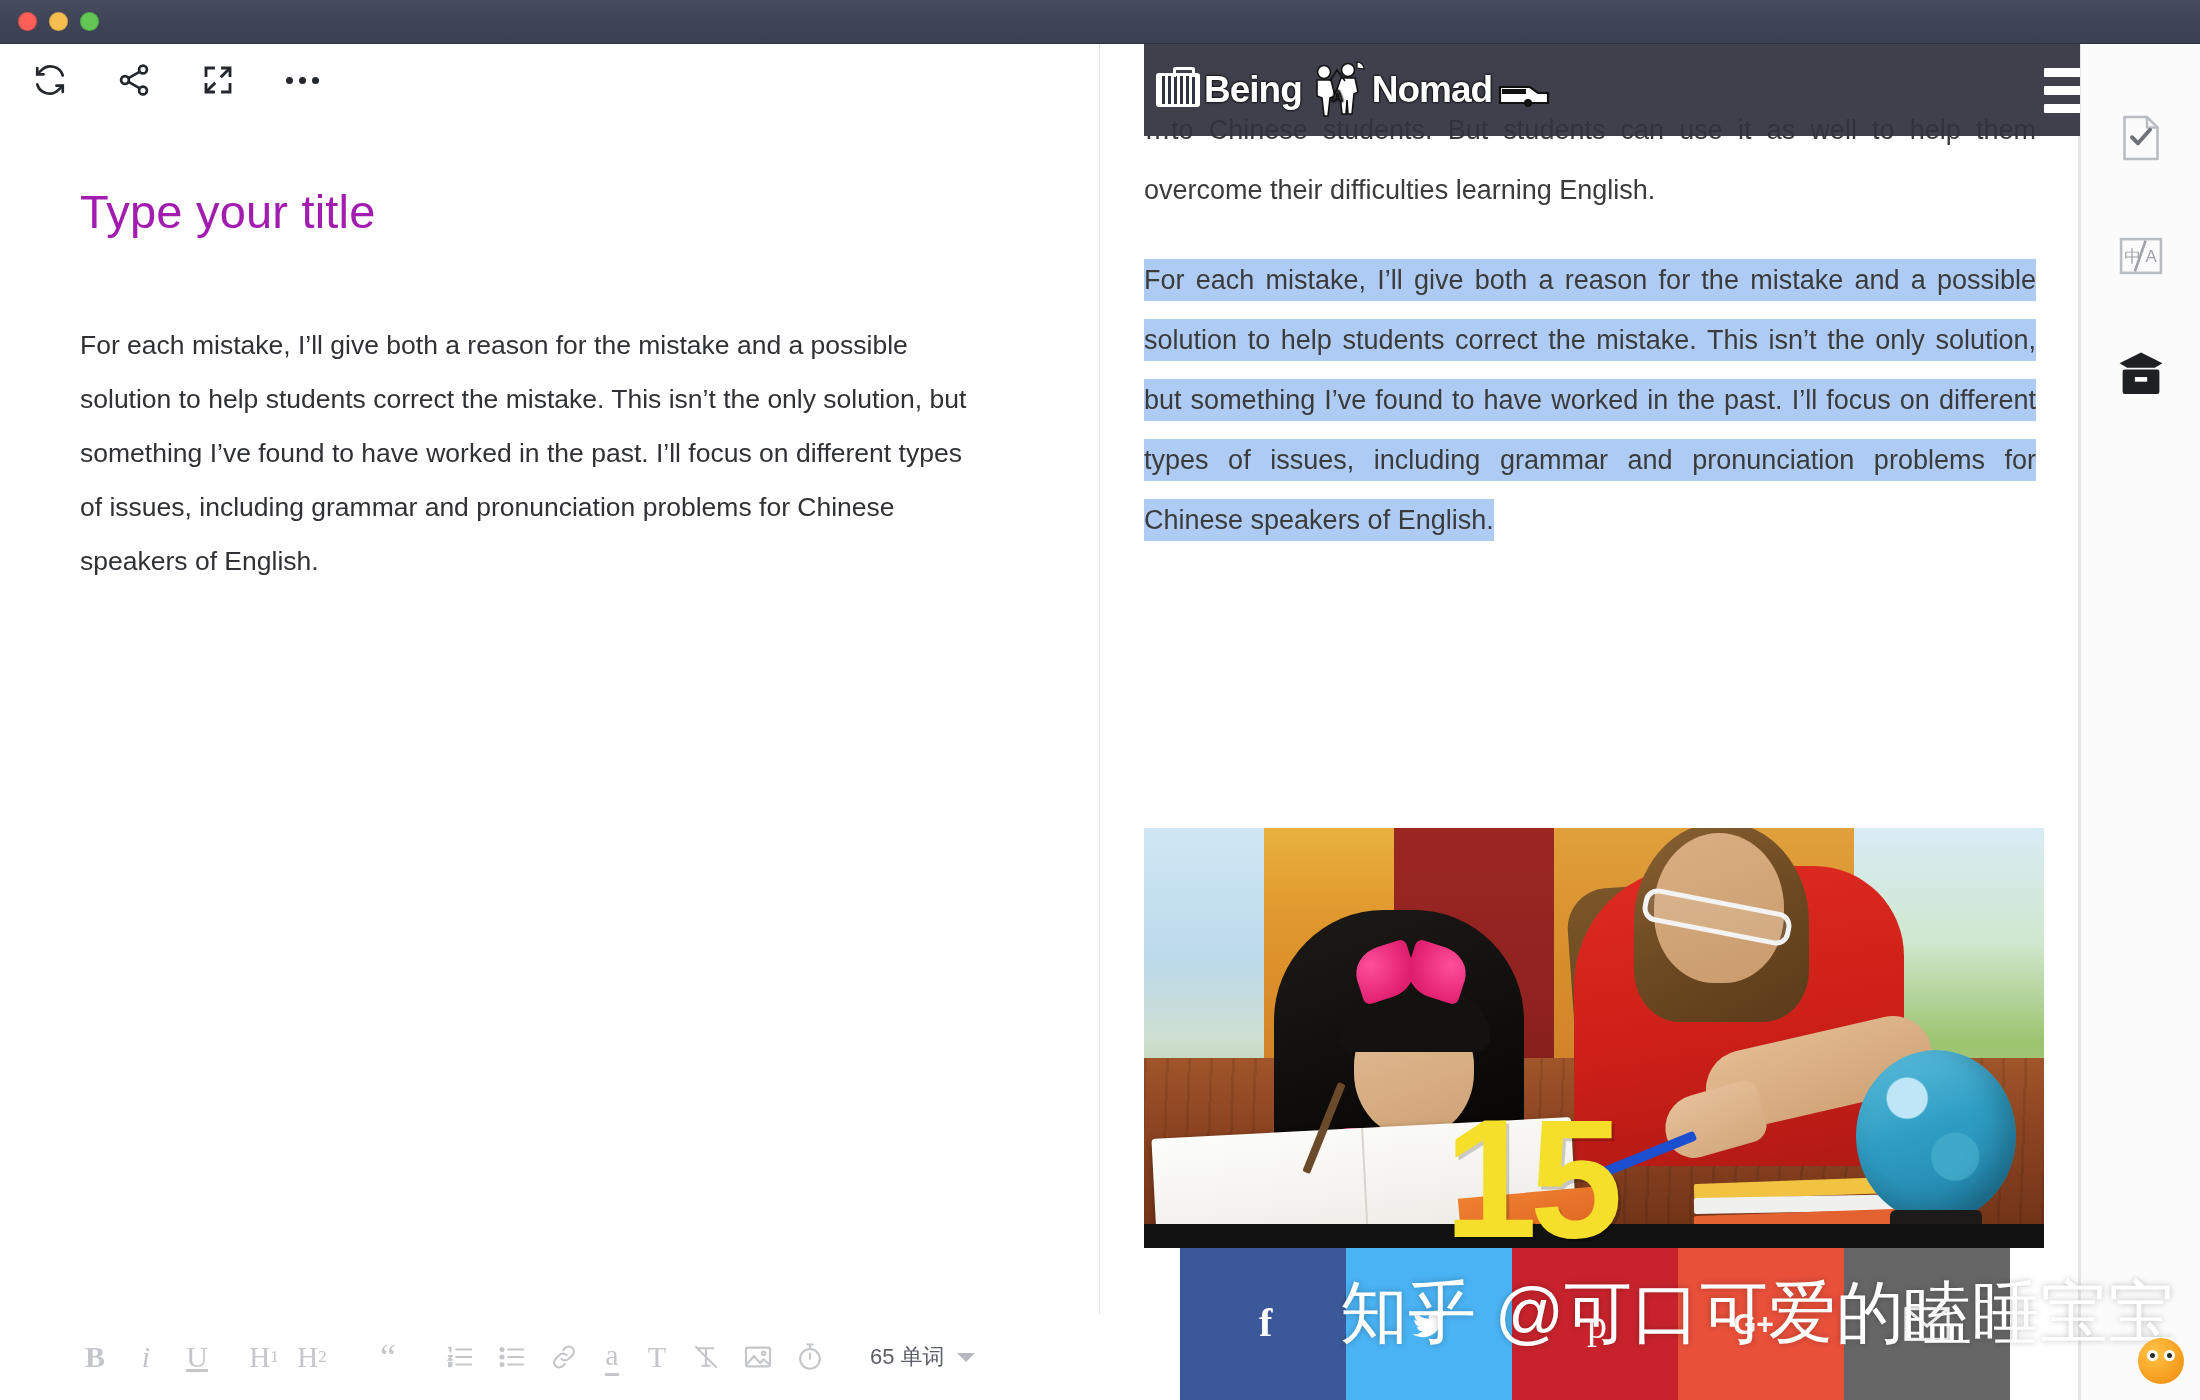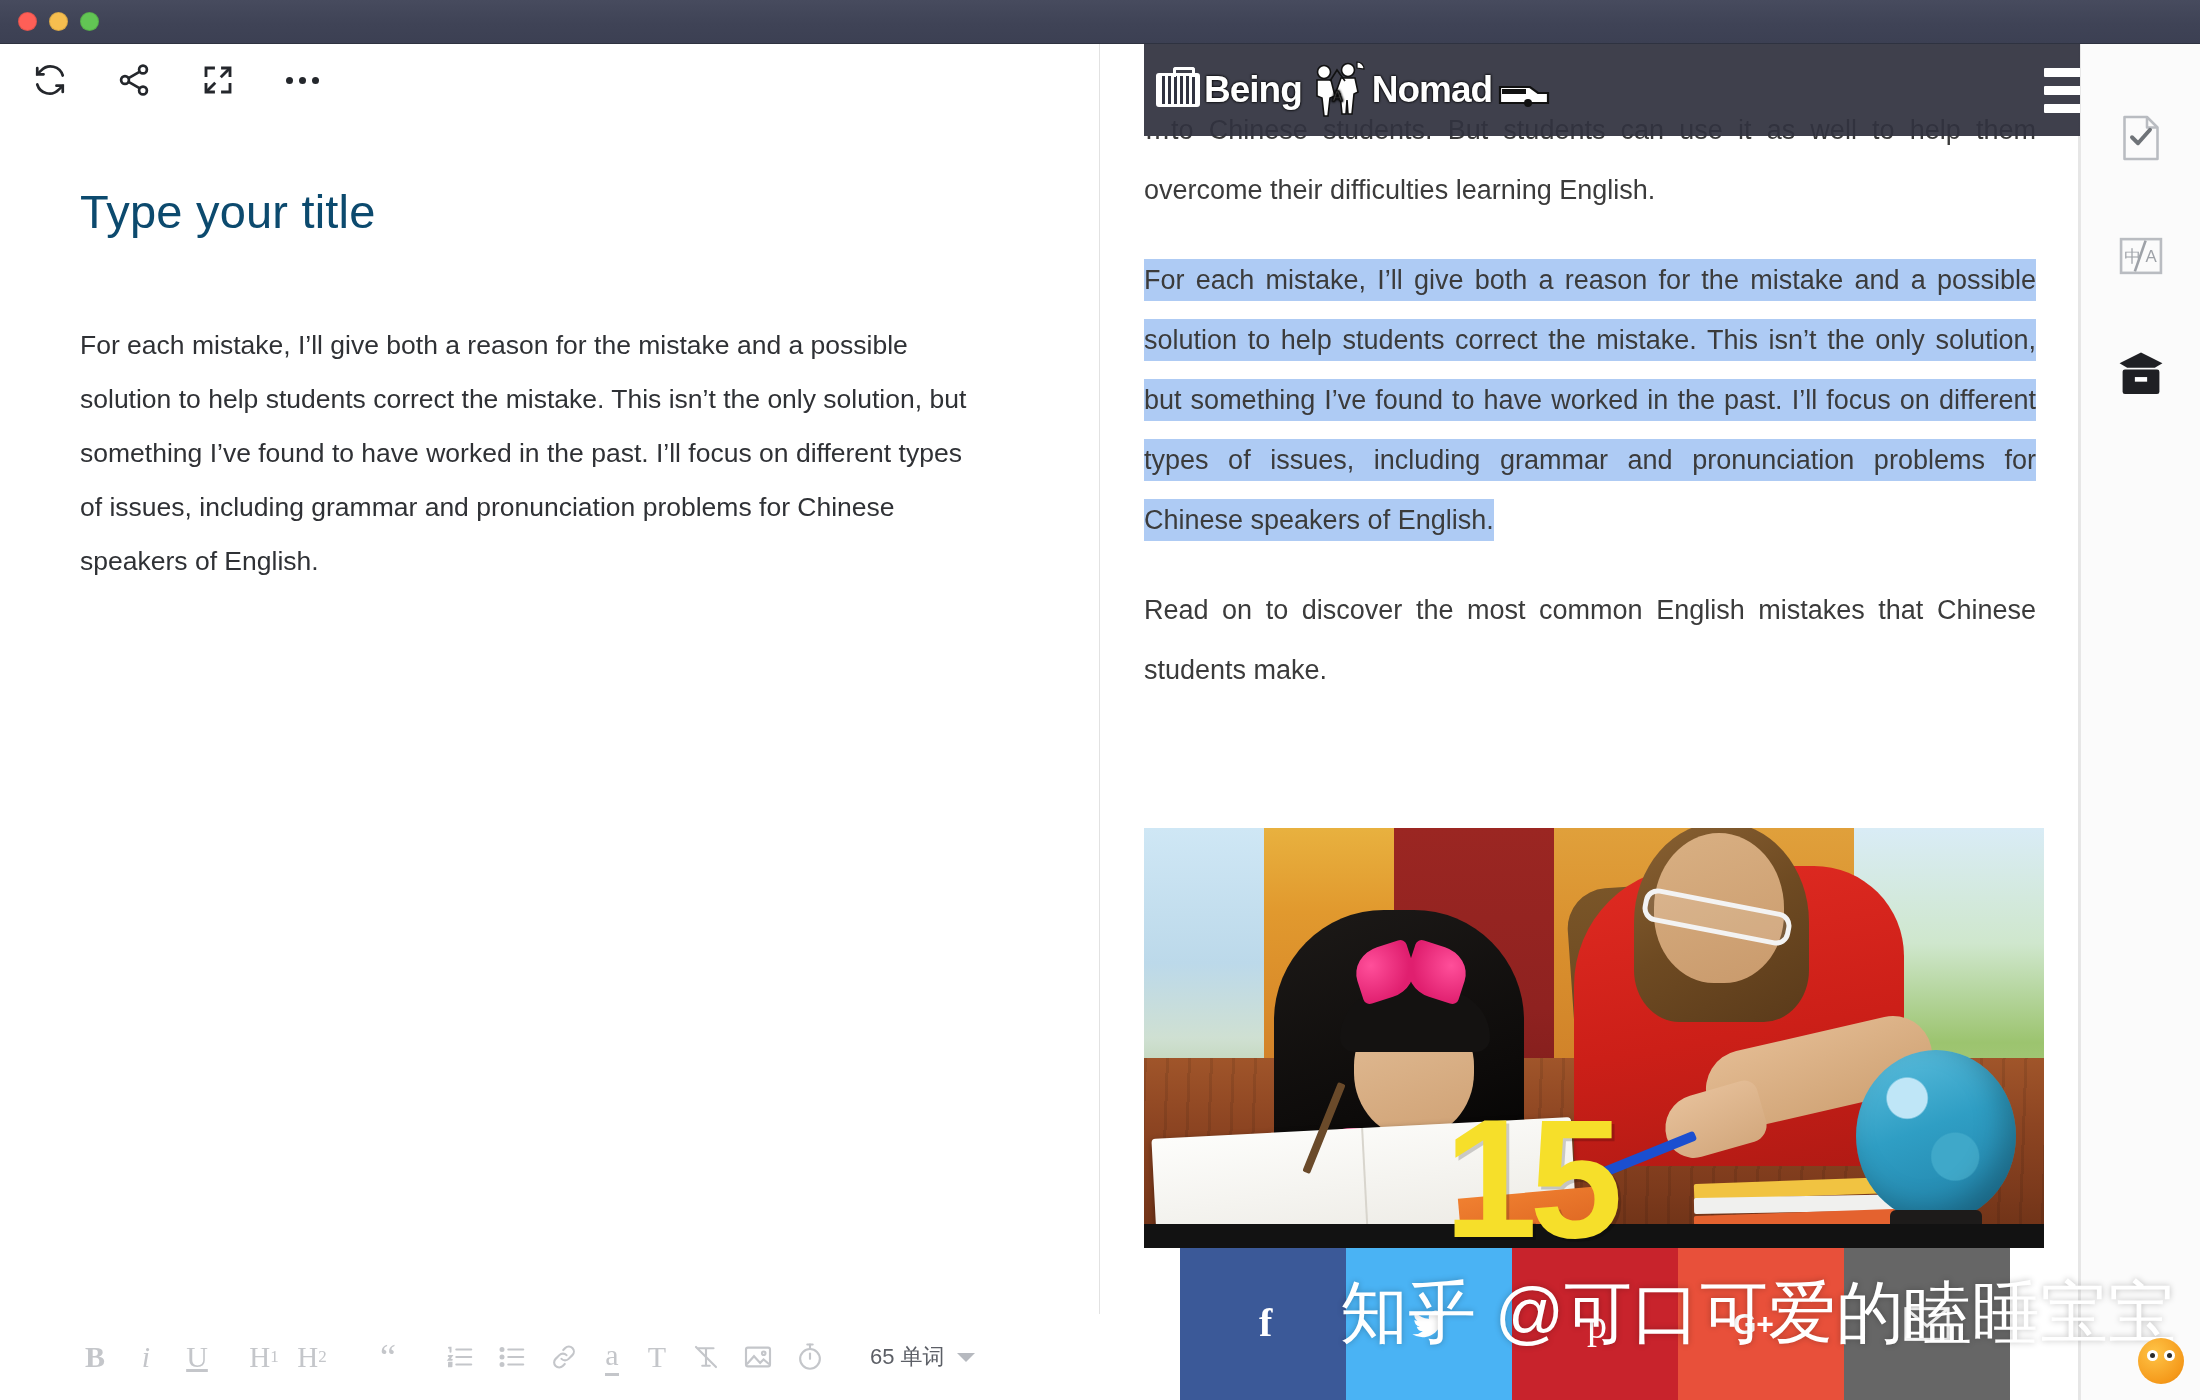--- a/index.html
+++ b/index.html
@@ -53,21 +53,21 @@
     width: 48px; height: 48px;
     display: flex; align-items: center; justify-content: center;
     cursor: pointer; color: #1e2126;
   }
   .tb-btn svg { display: block; }
   .dots { display: flex; gap: 6px; align-items: center; }
   .dots i { width: 7px; height: 7px; border-radius: 50%; background: #24272c; display: block; }
 
   .doc-title {
     position: absolute; top: 140px; left: 80px;
-    font-size: 47px; color: #0c4a6e; font-weight: 400;
+    font-size: 47px; color: #a21caf; font-weight: 400;
     letter-spacing: .2px;
   }
   .doc-body {
     position: absolute; top: 274px; left: 80px;
     width: 890px;
     font-size: 26.5px; line-height: 54px;
     color: #2f3135;
   }
 
   
@@ -508,21 +508,20 @@
         <span class="caret-down"></span>
       </span>
     </div>
   </div>
 
   <div class="preview">
 
     <div class="article">
       <p>…to Chinese students. But students can use it as well to help them overcome their difficulties learning English.</p>
       <p class="selected"><span class="sel">For each mistake, I’ll give both a reason for the mistake and a possible solution to help students correct the mistake. This isn’t the only solution, but something I’ve found to have worked in the past. I’ll focus on different types of issues, including grammar and pronunciation problems for Chinese speakers of English.</span></p>
-      <p>Read on to discover the most common English mistakes that Chinese students make.</p>
     </div>
 
     <div class="site-header">
       <div class="logo">
         <span class="suitcase"></span>
         <span>Being</span>
         <span class="family">
           <svg width="62" height="58" viewBox="0 0 62 58">
             <g fill="#fff" stroke="#111" stroke-width="1.6">
               <circle cx="18" cy="11" r="6.5"></circle>

